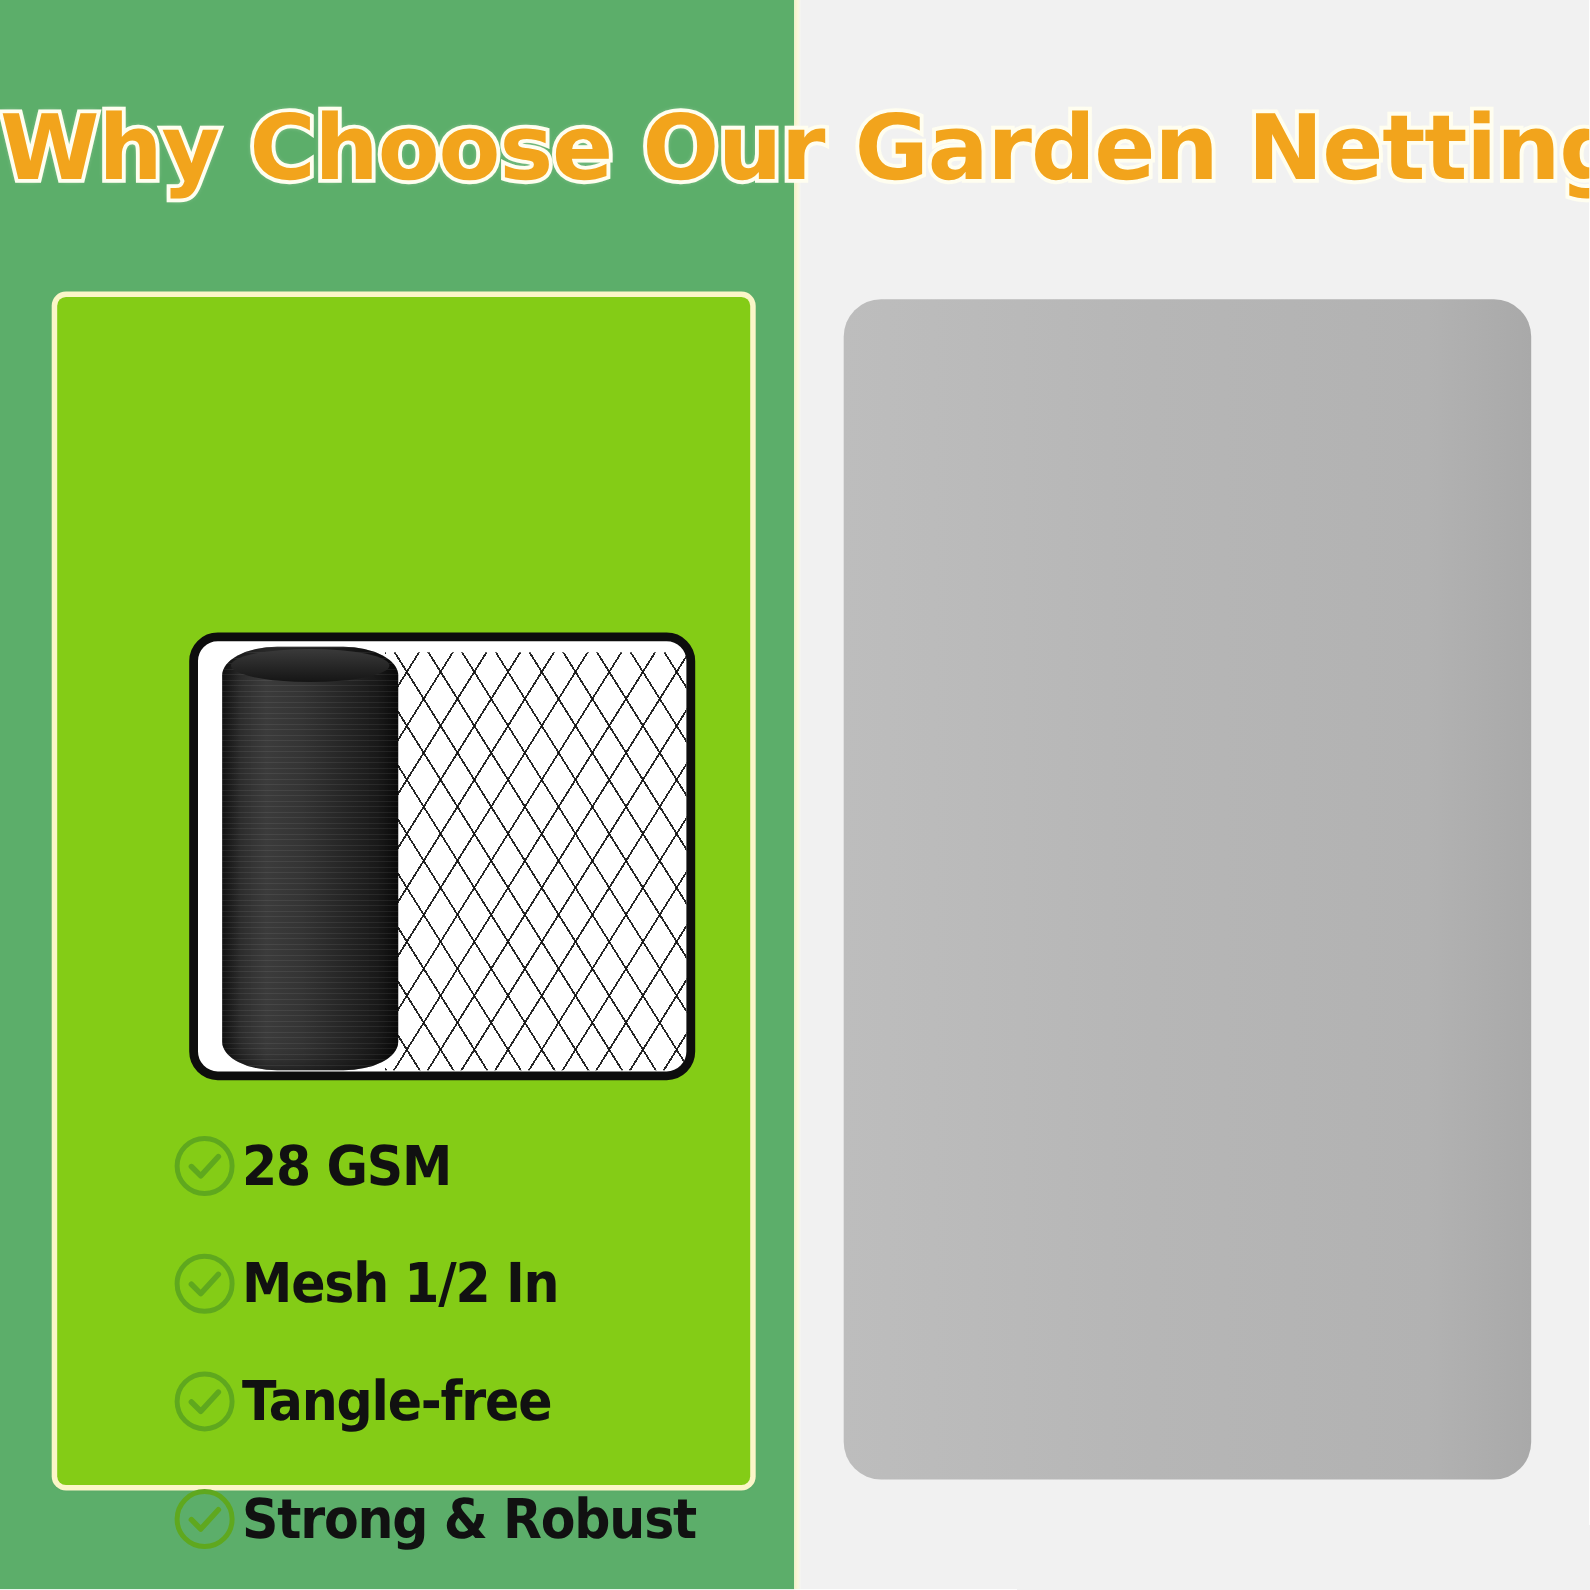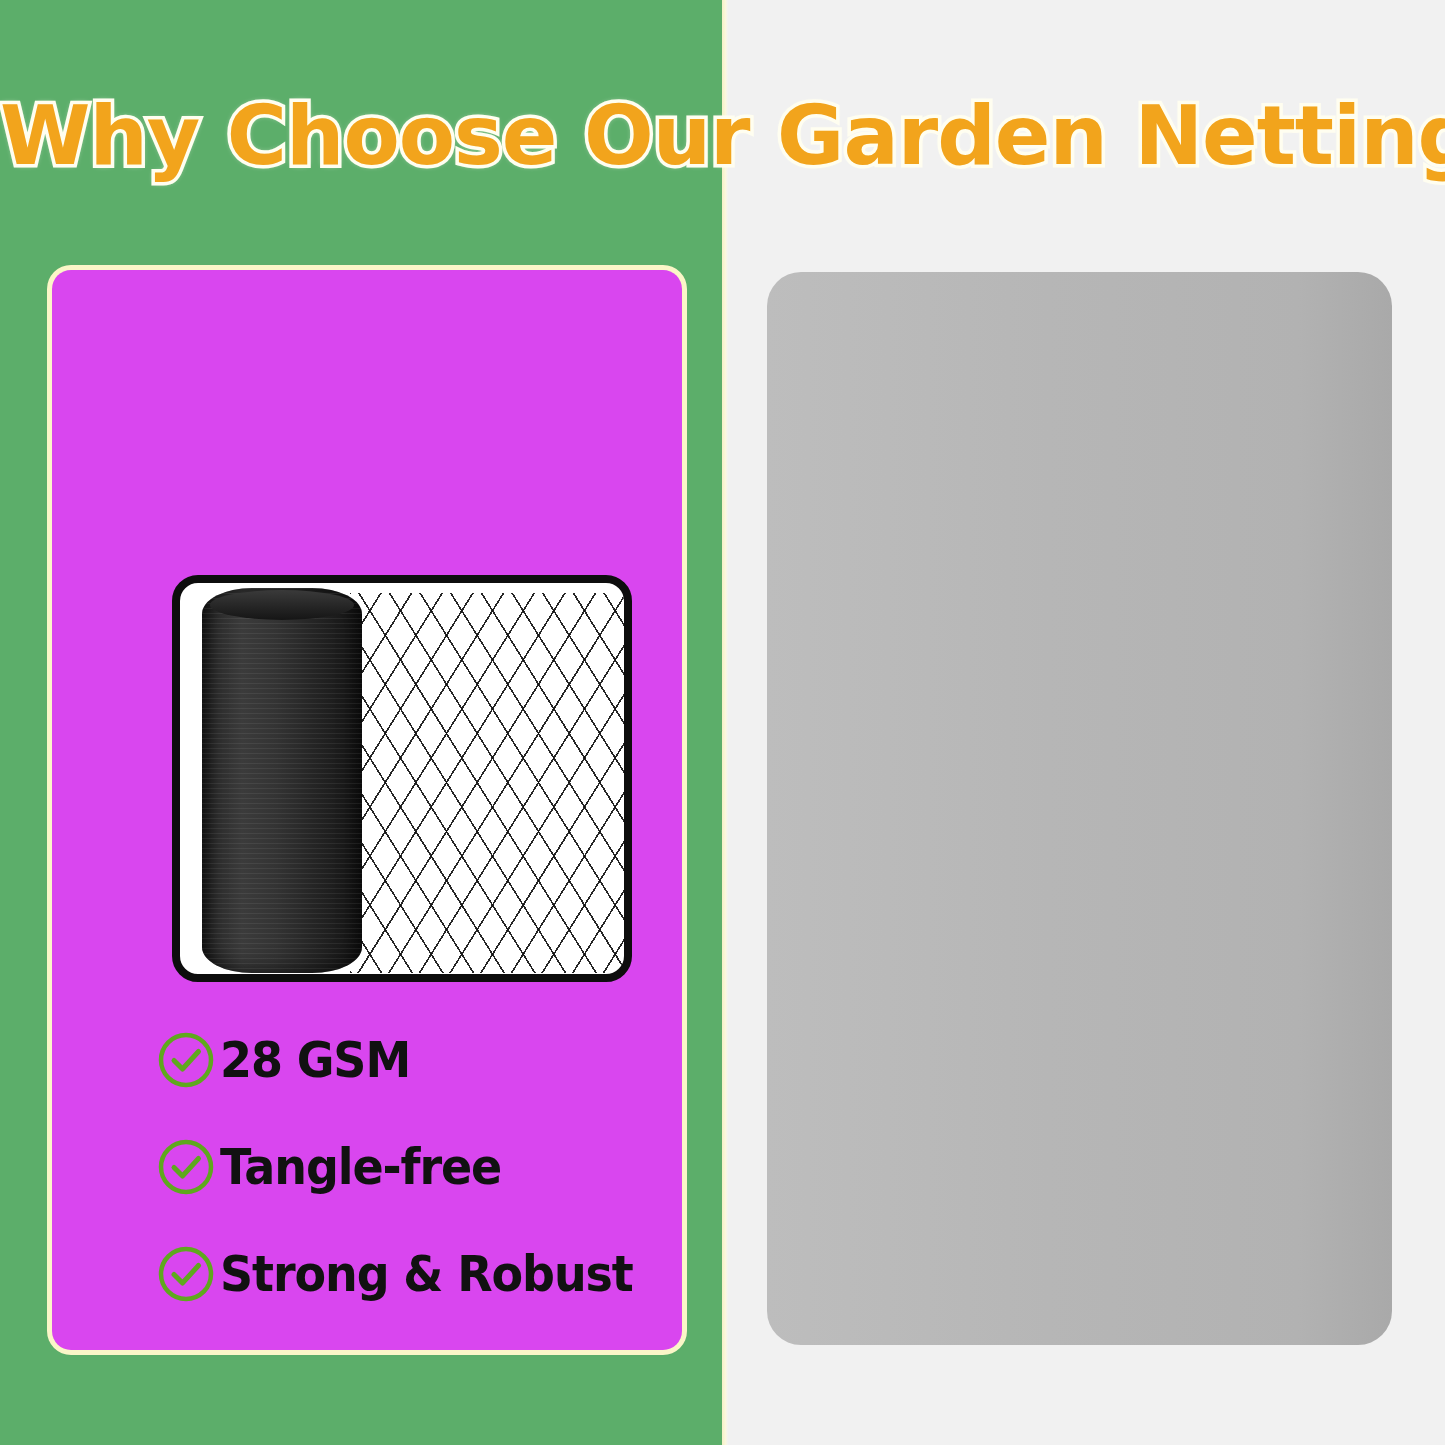--- a/index.html
+++ b/index.html
@@ -58,22 +58,22 @@
   }
 
   
   .card {
     position: absolute;
     box-sizing: border-box;
   }
   .card-left {
     left: 52px; top: 270px;
     width: 630px; height: 1080px;
-    background: #d946ef;
-    border-radius: 19px;
+    background: #84cc16;
+    border-radius: 8px;
     box-shadow: 0 0 0 5px #FBF6C8, 0 2px 5px rgba(0,0,0,0.12);
   }
   .card-right {
     left: 767px; top: 272px;
     width: 625px; height: 1073px;
     background: linear-gradient(to right, #bdbdbd 0%, #b6b6b6 45%, #b2b2b2 85%, #a9a9a9 100%);
     border-radius: 34px;
   }
 
   
@@ -190,20 +190,29 @@
       <div class="feature-row">
         <span class="feature-icon">
           <svg viewBox="0 0 60 60">
             <circle cx="30" cy="30" r="25" fill="none" stroke="#5FA81E" stroke-width="4.5"></circle>
             <path d="M18 30.5 L26.5 39 L42.5 21.5" fill="none" stroke="#5FA81E" stroke-width="5" stroke-linecap="round" stroke-linejoin="round"></path>
           </svg>
         </span>
         <span class="feature-label">28 GSM</span>
       </div>
 
+      <div class="feature-row">
+        <span class="feature-icon">
+          <svg viewBox="0 0 60 60">
+            <circle cx="30" cy="30" r="25" fill="none" stroke="#5FA81E" stroke-width="4.5"></circle>
+            <path d="M18 30.5 L26.5 39 L42.5 21.5" fill="none" stroke="#5FA81E" stroke-width="5" stroke-linecap="round" stroke-linejoin="round"></path>
+          </svg>
+        </span>
+        <span class="feature-label">Mesh 1/2 In</span>
+      </div>
 
       <div class="feature-row">
         <span class="feature-icon">
           <svg viewBox="0 0 60 60">
             <circle cx="30" cy="30" r="25" fill="none" stroke="#5FA81E" stroke-width="4.5"></circle>
             <path d="M18 30.5 L26.5 39 L42.5 21.5" fill="none" stroke="#5FA81E" stroke-width="5" stroke-linecap="round" stroke-linejoin="round"></path>
           </svg>
         </span>
         <span class="feature-label">Tangle-free</span>
       </div>

